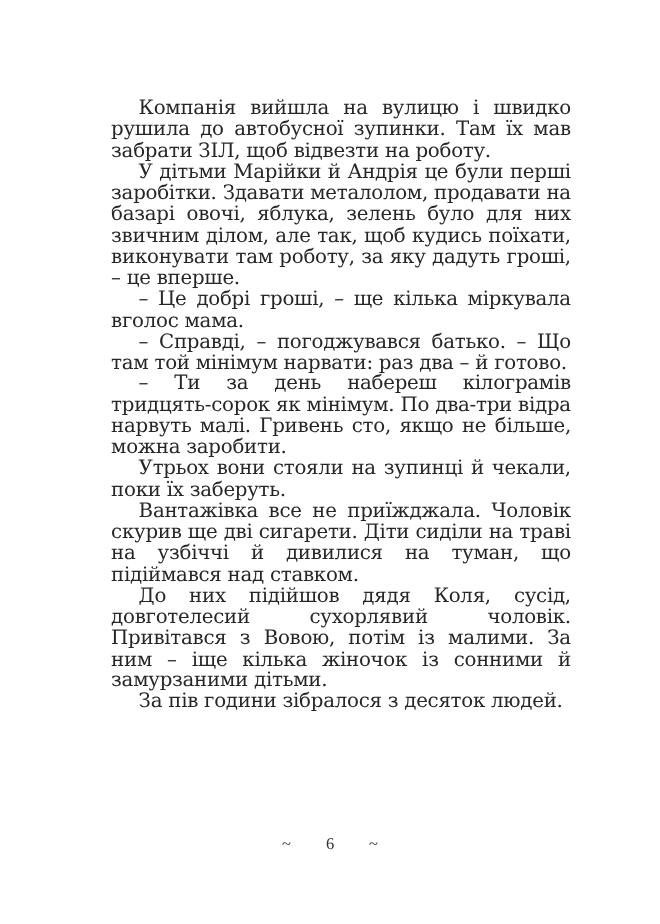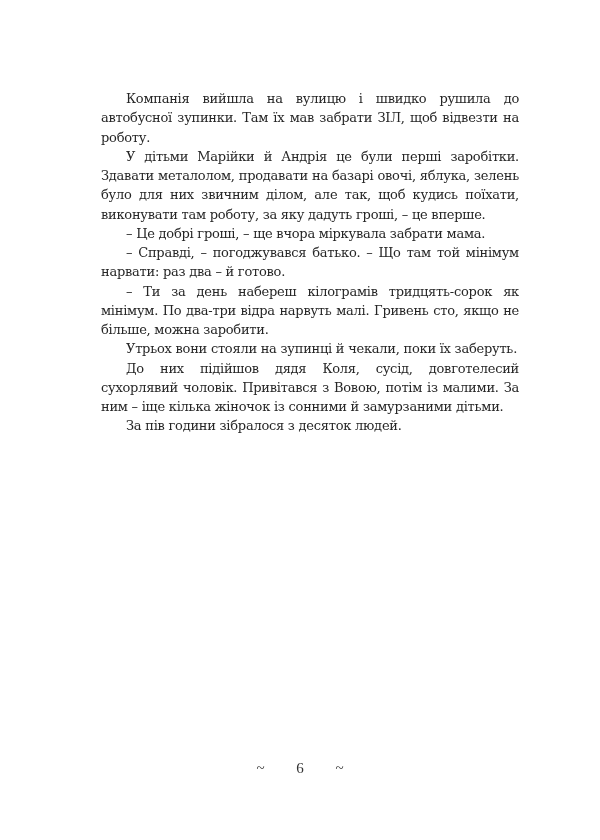--- a/index.html
+++ b/index.html
@@ -5,40 +5,41 @@
   html, body { margin: 0; padding: 0; }
   body {
     width: 600px; height: 840px; background: #ffffff; position: relative; overflow: hidden;
     font-family: "DejaVu Serif", "Liberation Serif", serif;
     color: #262626;
   }
   .page {
     position: absolute; left: 101px; top: 89px; width: 418px;
   }
   .para {
-    margin: 0; font-size: 13px; line-height: 19.25px;
+    margin: 0; font-size: 18px; line-height: 19.25px;
     text-align: justify; text-indent: 25px;
     hyphens: manual; letter-spacing: -0.25px;
   }
   .pagenum {
     position: absolute; left: 0; width: 600px; top: 760px; text-align: center;
     font-size: 15px; color: #333; font-family: "Liberation Serif", serif;
   }
   .pagenum span { margin: 0 14px; }
 </style>
 </head>
 <body>
 
 <div class="page">
   <p class="para">Компанія вийшла на вулицю і швидко рушила до автобусної зупинки. Там їх мав забрати ЗІЛ, щоб відвезти на роботу.</p>
   <p class="para">У дітьми Марійки й Андрія це були перші заробітки. Здавати металолом, продавати на базарі овочі, яблука, зелень було для них звичним ділом, але так, щоб кудись поїхати, виконувати там роботу, за яку дадуть гроші, – це вперше.</p>
-  <p class="para">–  Це добрі гроші, – ще вчора міркувала забрати мама.</p>
+  <p class="para">–  Це добрі гроші, – ще кілька міркувала вголос мама.</p>
   <p class="para">–  Справді, – погоджувався батько. – Що там той мінімум нарвати: раз два – й готово.</p>
   <p class="para">– Ти за день набереш кілограмів тридцять-сорок як мінімум. По два-три відра нарвуть малі. Гривень сто, якщо не більше, можна заробити.</p>
   <p class="para">Утрьох вони стояли на зупинці й чекали, поки їх заберуть.</p>
+  <p class="para">Вантажівка все не приїжджала. Чоловік скурив ще дві сигарети. Діти сиділи на траві на узбіччі й дивилися на туман, що підіймався над ставком.</p>
   <p class="para">До них підійшов дядя Коля, сусід, довготелесий сухорлявий чоловік. Привітався з Вовою, потім із малими. За ним – іще кілька жіночок із сонними й замурзаними дітьми.</p>
   <p class="para">За пів години зібралося з десяток людей.</p>
 </div>
 
 <div class="pagenum">
   <span>~</span>
   <span>6</span>
   <span>~</span>
 </div>
 

